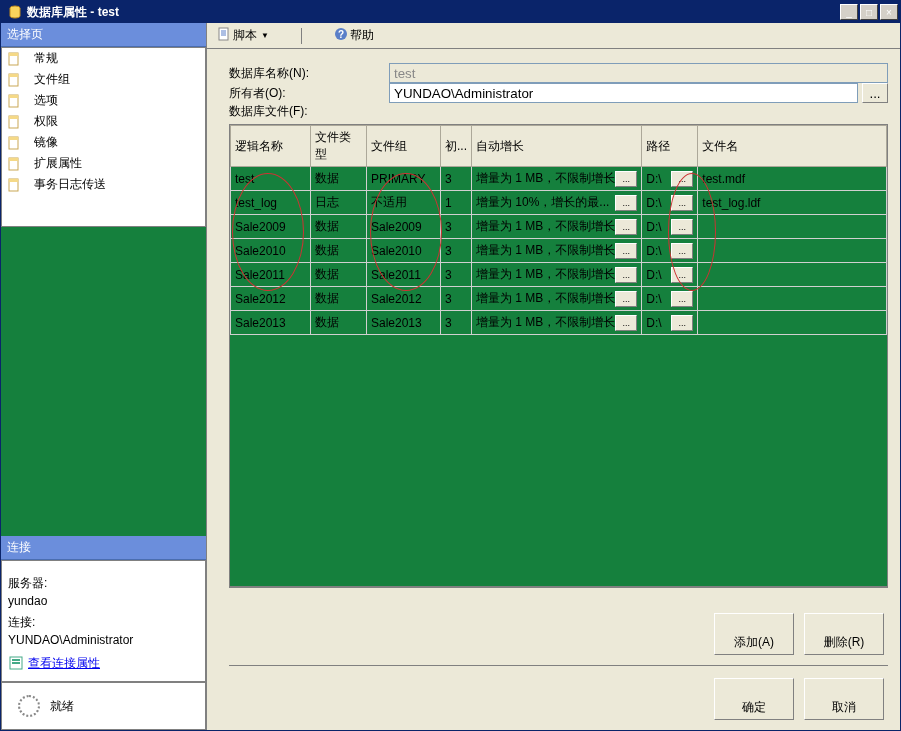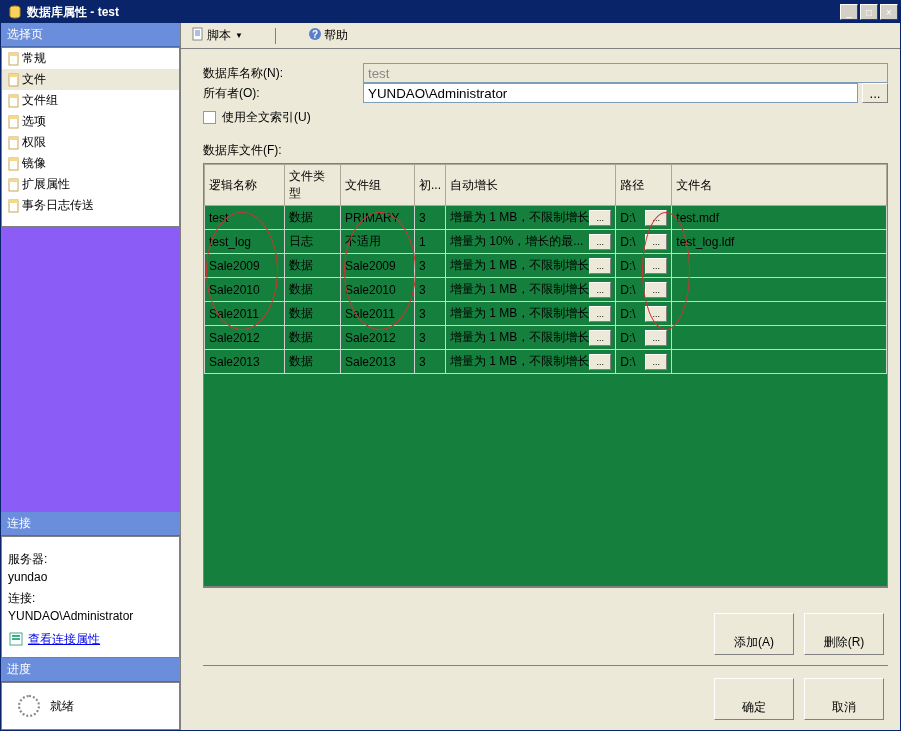--- a/index.html
+++ b/index.html
@@ -4,24 +4,24 @@
   <style>
     * { box-sizing: border-box; margin: 0; padding: 0; }
     body { font-family: "Microsoft YaHei", "SimSun", Tahoma, sans-serif; font-size: 12px; background: #ece9d8; overflow: hidden; width: 901px; height: 731px; }
     .window { width: 901px; height: 731px; background: #ece9d8; border: 1px solid #0a246a; display: flex; flex-direction: column; }
     .titlebar { height: 22px; background: linear-gradient(to bottom, #0a246a, #0a246a); color: white; display: flex; align-items: center; padding: 0 2px; }
     .titlebar-icon { width: 16px; height: 16px; margin: 0 4px; display: inline-flex; align-items: center; justify-content: center; }
     .titlebar-text { flex: 1; font-weight: bold; font-size: 12px; }
     .win-controls { display: flex; gap: 2px; }
     .win-btn { width: 18px; height: 16px; background: #d4d0c8; border: 1px solid #fff; border-right-color:#404040; border-bottom-color:#404040; display:flex;align-items:center;justify-content:center;font-size:10px;font-family:Arial;cursor:default;}
     .body-area { flex: 1; display: flex; }
-    .left-pane { width: 180px; background: #8b5cf6; border-right: 1px solid #808080; display: flex; flex-direction: column; }
+    .left-pane { width: 206px; background: #15803d; border-right: 1px solid #808080; display: flex; flex-direction: column; }
     .section-header { background: #6b8edc; color: white; padding: 3px 6px; font-size: 12px; border-bottom:1px solid #4a6db0;}
     .nav-list { background: white; flex: 0 0 auto; height: 180px; border: 1px solid #808080; margin:0; overflow:auto;}
-    .nav-item { display: flex; align-items: center; padding: 2px 4px; gap: 0; cursor: default; }
+    .nav-item { display: flex; align-items: center; padding: 2px 4px; gap: 12px; cursor: default; }
     .nav-item.selected { background: #ece9d8; }
     .nav-icon { width: 16px; height: 16px; display:inline-flex;align-items:center;justify-content:center;}
     .conn-box { background: white; border: 1px solid #808080; padding: 8px 6px; font-size:12px;}
     .conn-box .lbl { margin: 6px 0 2px; }
     .conn-link { color: #0000ee; text-decoration: underline; display:inline-flex;align-items:flex-start;gap:4px; margin-top:8px;}
     .progress-box { background:white; border:1px solid #808080; padding:12px 16px; display:flex;align-items:center;gap:10px;}
     .spinner { width:22px;height:22px;border:2px dotted #888;border-radius:50%;}
     .right-pane { flex: 1; display: flex; flex-direction: column; background: #ece9d8; }
     .toolbar { height: 26px; border-bottom: 1px solid #808080; display:flex;align-items:center; padding: 0 6px; gap:24px; background:#ece9d8;}
     .toolbar .tb-item { display:flex;align-items:center;gap:2px; padding:2px 4px;}
@@ -80,29 +80,20 @@
       <div class="nav-list" id="nav-list">
           <div class="nav-item">
             <span class="nav-icon">
               <svg width="14" height="14" viewBox="0 0 14 14">
                 <rect x="2" y="1" width="9" height="12" fill="#fff" stroke="#c9a755"></rect>
                 <rect x="2" y="1" width="9" height="3" fill="#f5d987"></rect>
               </svg>
             </span>
             <span>常规</span>
           </div>
-          <div class="nav-item selected">
-            <span class="nav-icon">
-              <svg width="14" height="14" viewBox="0 0 14 14">
-                <rect x="2" y="1" width="9" height="12" fill="#fff" stroke="#c9a755"></rect>
-                <rect x="2" y="1" width="9" height="3" fill="#f5d987"></rect>
-              </svg>
-            </span>
-            <span>文件</span>
-          </div>
           <div class="nav-item">
             <span class="nav-icon">
               <svg width="14" height="14" viewBox="0 0 14 14">
                 <rect x="2" y="1" width="9" height="12" fill="#fff" stroke="#c9a755"></rect>
                 <rect x="2" y="1" width="9" height="3" fill="#f5d987"></rect>
               </svg>
             </span>
             <span>文件组</span>
           </div>
           <div class="nav-item">
@@ -165,21 +156,20 @@
             <svg width="14" height="14" viewBox="0 0 14 14">
                 <rect x="1" y="1" width="12" height="12" fill="#fff" stroke="#4a8"></rect>
                 <rect x="3" y="3" width="8" height="2" fill="#4a8"></rect>
                 <rect x="3" y="6" width="8" height="2" fill="#4a8"></rect>
               </svg>
           </span>
           <span>查看连接属性</span>
         </a>
       </div>
 
-      <div class="section-header">进度</div>
       <div class="progress-box">
         <div class="spinner"></div>
         <span>就绪</span>
       </div>
     </div>
 
     <div class="right-pane">
       <div class="toolbar">
         <div class="tb-item">
           <span>
@@ -205,24 +195,20 @@
 
       <div class="content">
         <div class="form-row">
           <span class="form-label">数据库名称(N):</span>
           <input class="form-input" readonly="" value="test" style="">
         </div>
         <div class="form-row">
           <span class="form-label">所有者(O):</span>
           <input class="form-input" value="YUNDAO\Administrator" style="">
           <button class="browse-btn">...</button>
-        </div>
-        <div class="checkbox-row">
-          <div class="checkbox"></div>
-          <span>使用全文索引(U)</span>
         </div>
         <div class="files-label">数据库文件(F):</div>
 
         <div class="table-wrap">
           <table>
             <thead>
               <tr>
                 <th class="col-logical">逻辑名称</th>
                 <th class="col-type">文件类型</th>
                 <th class="col-group">文件组</th>

